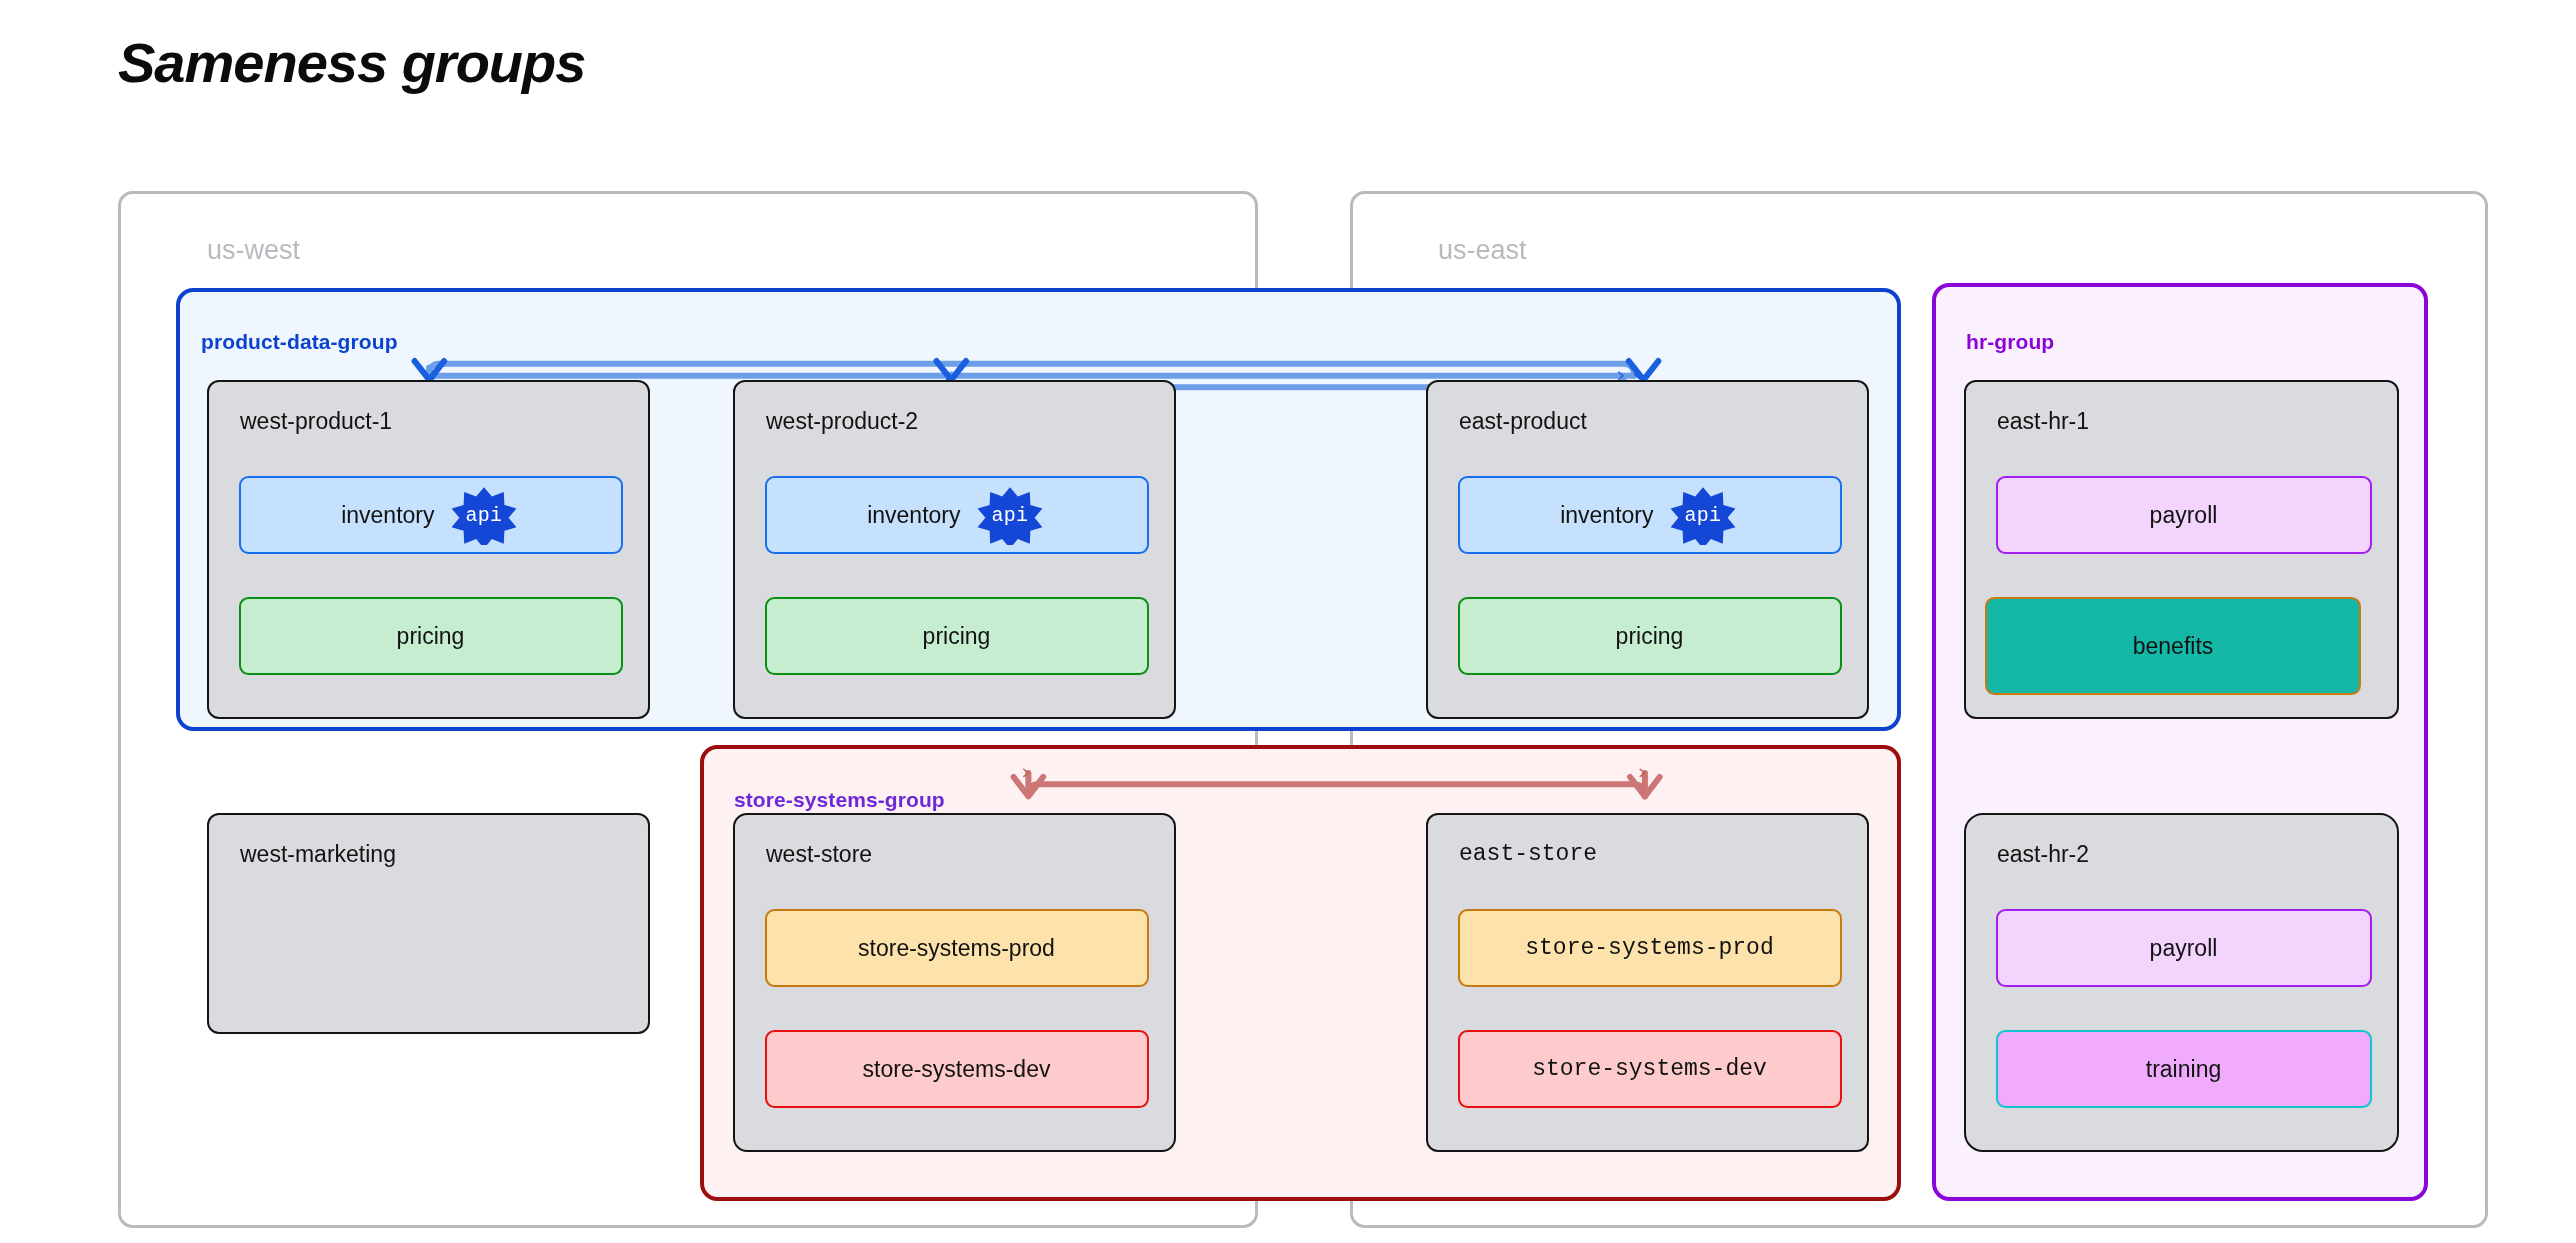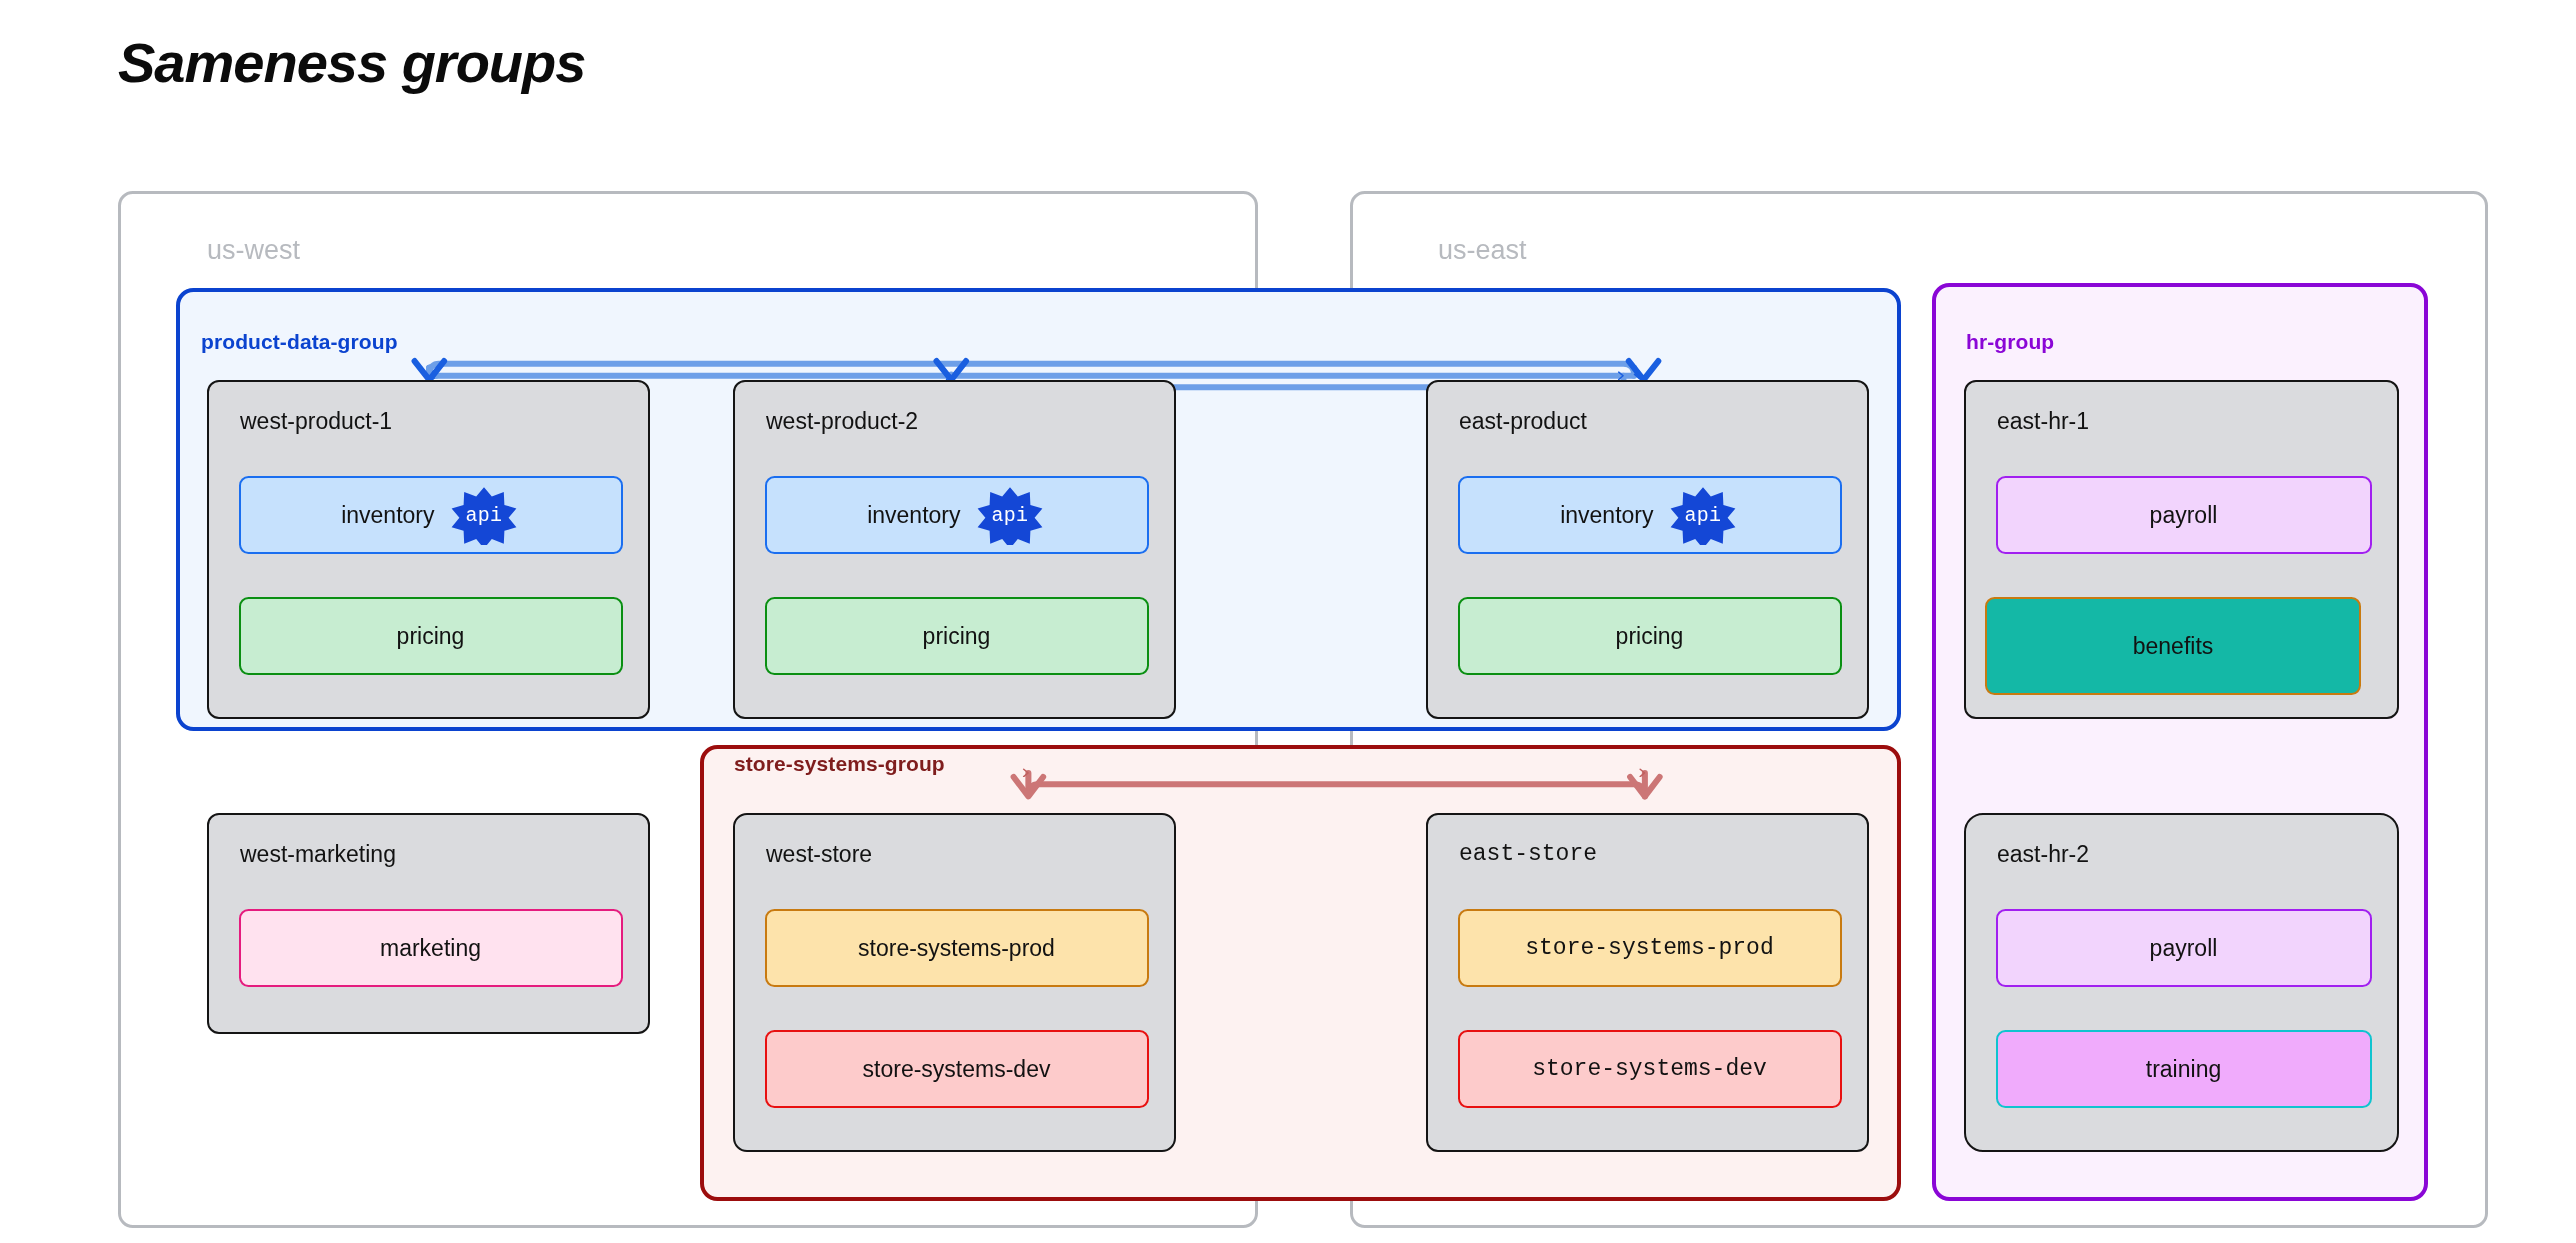--- a/index.html
+++ b/index.html
@@ -95,21 +95,21 @@
   <div class="region" style="left:118px;top:191px;width:1140px;height:1037px;"></div>
   <div class="region-label" style="left:207px;top:235px;">us-west</div>
 
   <div class="region" style="left:1350px;top:191px;width:1138px;height:1037px;"></div>
   <div class="region-label" style="left:1438px;top:235px;">us-east</div>
 
   <div class="group" style="left:176px;top:288px;width:1725px;height:443px;background:#f0f6fe;border:4.7px solid #0b43cf;"></div>
   <div class="group-label" style="left:201px;top:330px;color:#0b43cf;">product-data-group</div>
 
   <div class="group" style="left:700px;top:745px;width:1201px;height:456px;background:#fdf2f1;border:4.7px solid #9c0d0d;"></div>
-  <div class="group-label" style="left:734px;top:752px;color:#7f1d1d;">store-systems-group</div>
+  <div class="group-label" style="left:734px;top:788px;color:#6d28d9;">store-systems-group</div>
 
   <div class="group" style="left:1932px;top:283px;width:496px;height:918px;background:#fbf1fe;border:4.7px solid #8a06d6;"></div>
   <div class="group-label" style="left:1966px;top:330px;color:#8a06d6;">hr-group</div>
 
   <svg class="edges" viewBox="0 0 3840 1854">
     <defs>
       <marker id="ah-blue" markerWidth="16" markerHeight="16" refX="6" refY="11" orient="auto" markerUnits="userSpaceOnUse">
         <path d="M0.5,4 L6,10.5 L11.5,4" fill="none" stroke="#1a5fe0" stroke-width="2.2" stroke-linecap="round" stroke-linejoin="round"></path>
       </marker>
       <marker id="ah-red" markerWidth="16" markerHeight="16" refX="6" refY="11" orient="auto" markerUnits="userSpaceOnUse">
@@ -211,23 +211,20 @@
     <div class="svc" style="left:29.5px;top:94px;width:376px;height:78px;background:#f2d4fd;border:2px solid #a11ff0;">
       <span class="svc-label">payroll</span>
     </div>
     <div class="svc" style="left:19px;top:215px;width:376px;height:98px;background:#14b8a6;border:2px solid #c87a10;">
       <span class="svc-label">benefits</span>
     </div>
   </div>
 
   <div class="node" style="left:207px;top:813px;width:443px;height:221px;">
     <div class="node-title">west-marketing</div>
-    <div class="svc" style="left:29.5px;top:94px;width:384px;height:78px;background:#ffe2ef;border:2px solid #e51b7e;">
-      <span class="svc-label">marketing</span>
-    </div>
   </div>
 
   <div class="node" style="left:733px;top:813px;width:443px;height:339px;border-radius:14px;">
     <div class="node-title">west-store</div>
     <div class="svc" style="left:29.5px;top:94px;width:384px;height:78px;background:#fde3ab;border:2px solid #c87a10;">
       <span class="svc-label">store-systems-prod</span>
     </div>
     <div class="svc" style="left:29.5px;top:215px;width:384px;height:78px;background:#fdcbcb;border:2px solid #e81010;">
       <span class="svc-label">store-systems-dev</span>
     </div>

